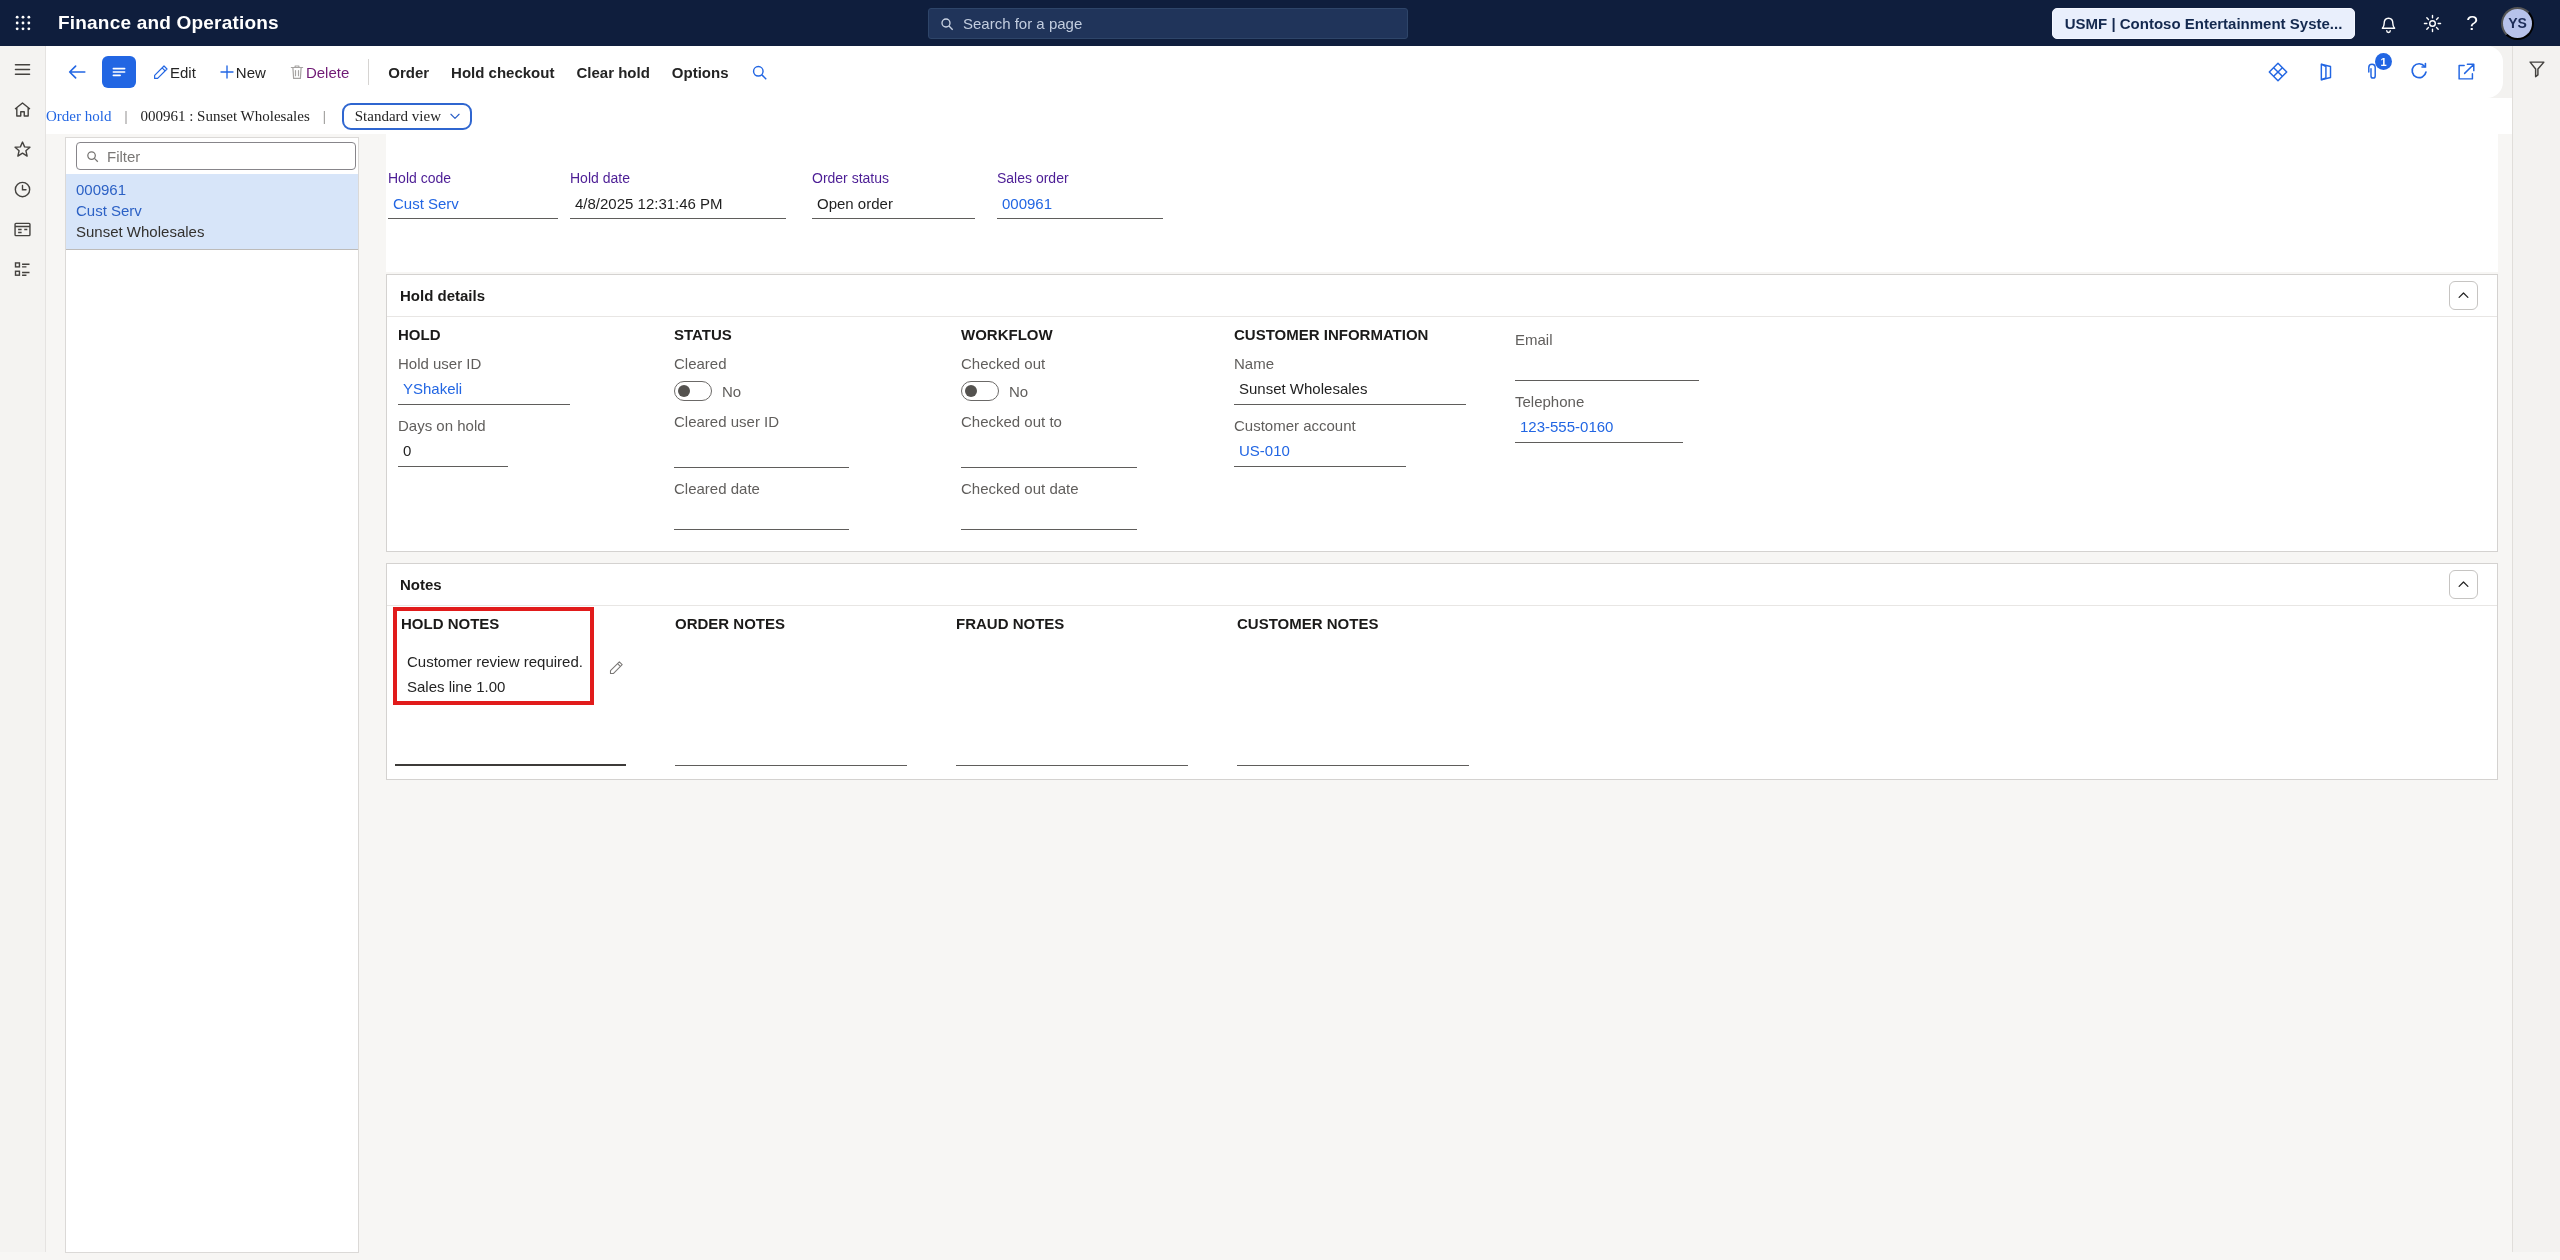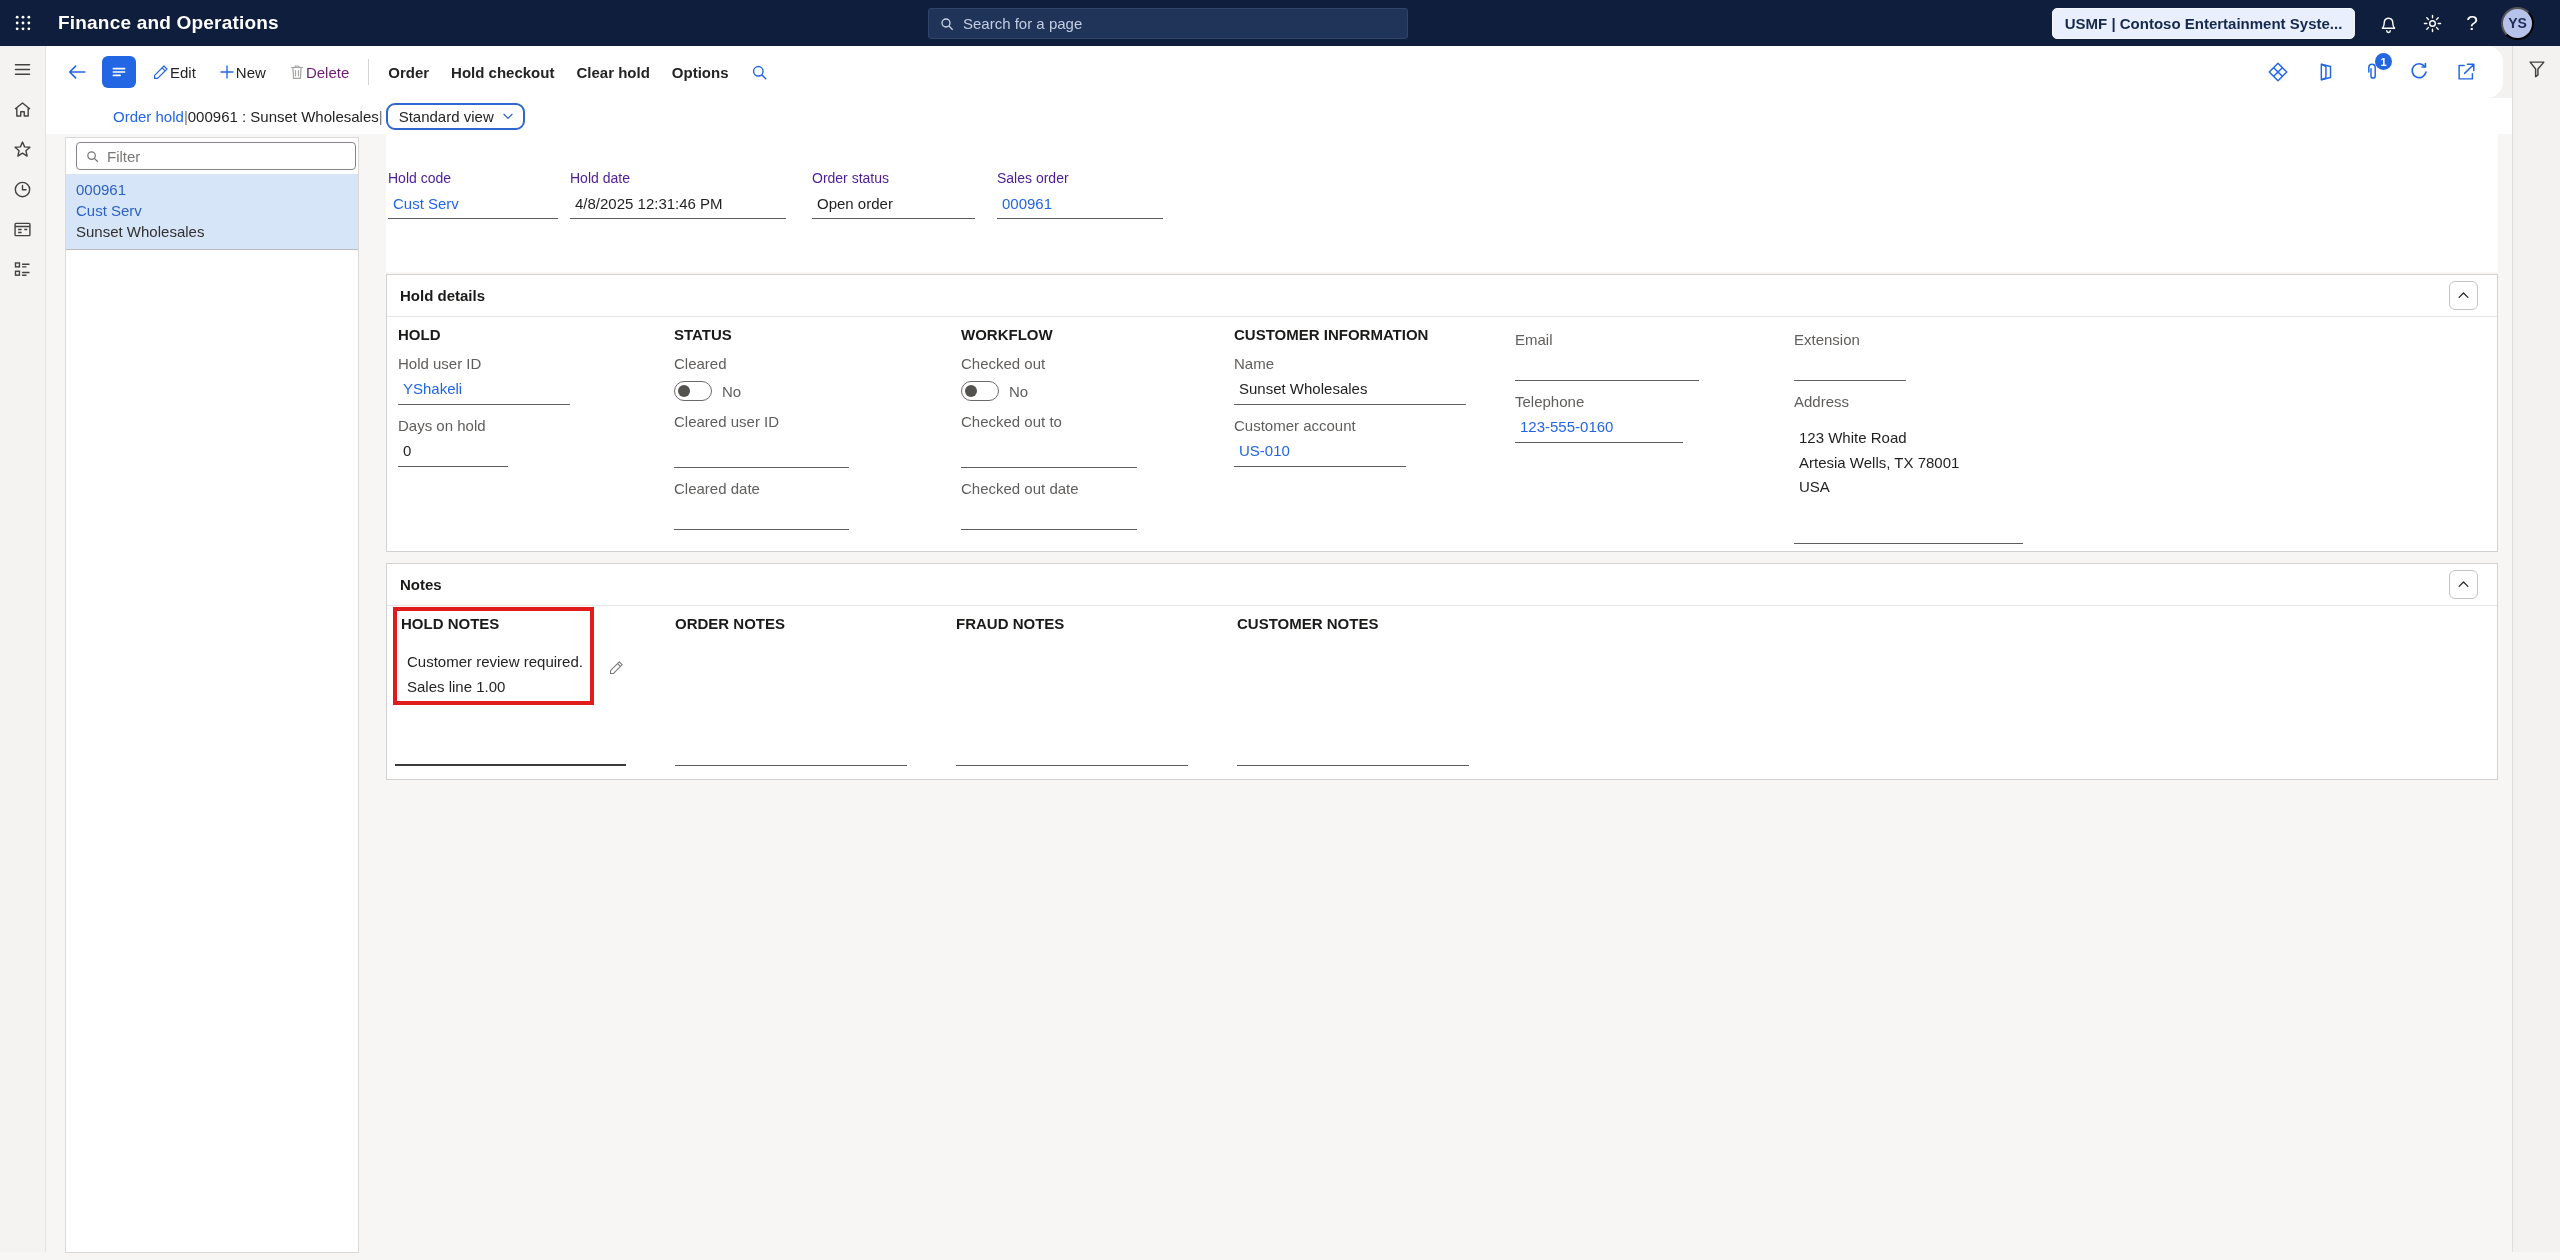--- a/index.html
+++ b/index.html
@@ -37,21 +37,21 @@
   .tb-item.disabled .ic { color:#a5a3a1; }
   .back-btn { background:none; border:none; color:#2266e3; display:flex; cursor:pointer; }
   .menu-btn { width:34px; height:32px; background:#2266e3; border-radius:6px; border:none; display:flex; align-items:center; justify-content:center; margin:0 16px 0 14px; cursor:pointer; color:#fff; }
   .tb-sep { width:1px; height:26px; background:#d6d4d2; margin:0 19px; }
   .tb-menu { font-weight:bold; }
   .tb-right { margin-left:auto; display:flex; align-items:center; gap:25px; padding-right:26px; color:#2266e3; }
   .badge-wrap { position:relative; display:flex; }
   .badge { position:absolute; top:-8px; right:-9px; min-width:17px; height:17px; border-radius:9px; background:#2266e3; color:#fff; font-size:11px; font-weight:bold; display:flex; align-items:center; justify-content:center; padding:0 4px; }
 
   
-  .breadcrumb { height:36px; flex:0 0 36px; background:#fff; display:flex; align-items:center; padding-left:67px; font-size:15px; }
+  .breadcrumb { height:36px; flex:0 0 36px; background:#fff; display:flex; align-items:center; gap:13px; font-size:15px;font-family:Liberation Serif, serif; }
   .crumb-link { color:#2266e3; cursor:pointer; }
   .crumb-sep { color:#757371; }
   .crumb-cur { color:#242424; }
   .view-chip { height:27px; border:2px solid #2f66d0; border-radius:9px; background:#fff; display:flex; align-items:center; gap:7px; padding:0 8px 0 11px; font-size:15px; color:#242424; cursor:pointer; margin-left:3px; font-family:inherit; }
   .view-chip .ic { color:#2b5fc7; display:flex; }
 
   
   .body { flex:1; background:#f7f6f4; position:relative; min-height:0; }
 
   .list-panel { position:absolute; left:19px; top:3px; width:294px; height:1116px; background:#fff; border:1px solid #dbd9d7; }
@@ -391,31 +391,20 @@
               <div class="fvalue link" style="width:172px">US-010</div>
             </div>
 
             <div class="col" style="left:1128px">
               <div class="flabel first">Email</div>
               <div class="uline short" style="width:184px"></div>
               <div class="flabel">Telephone</div>
               <div class="fvalue link" style="width:168px">123-555-0160</div>
             </div>
 
-            <div class="col" style="left:1407px">
-              <div class="flabel first">Extension</div>
-              <div class="uline short" style="width:112px"></div>
-              <div class="flabel">Address</div>
-              <div class="addr-block">
-                <div>123 White Road</div>
-                <div>Artesia Wells, TX 78001</div>
-                <div>USA</div>
-              </div>
-              <div class="uline addr" style="width:229px"></div>
-            </div>
           </div>
 
           <div class="card" id="card-notes">
             <div class="card-title">Notes</div>
             <button class="chev-btn">
               <svg width="15" height="15" viewBox="0 0 24 24" fill="none" stroke="currentColor" stroke-width="2" stroke-linecap="round" stroke-linejoin="round">
                   <path d="M5 15l7-7 7 7"></path>
                 </svg>
             </button>
             <div class="card-divider"></div>

